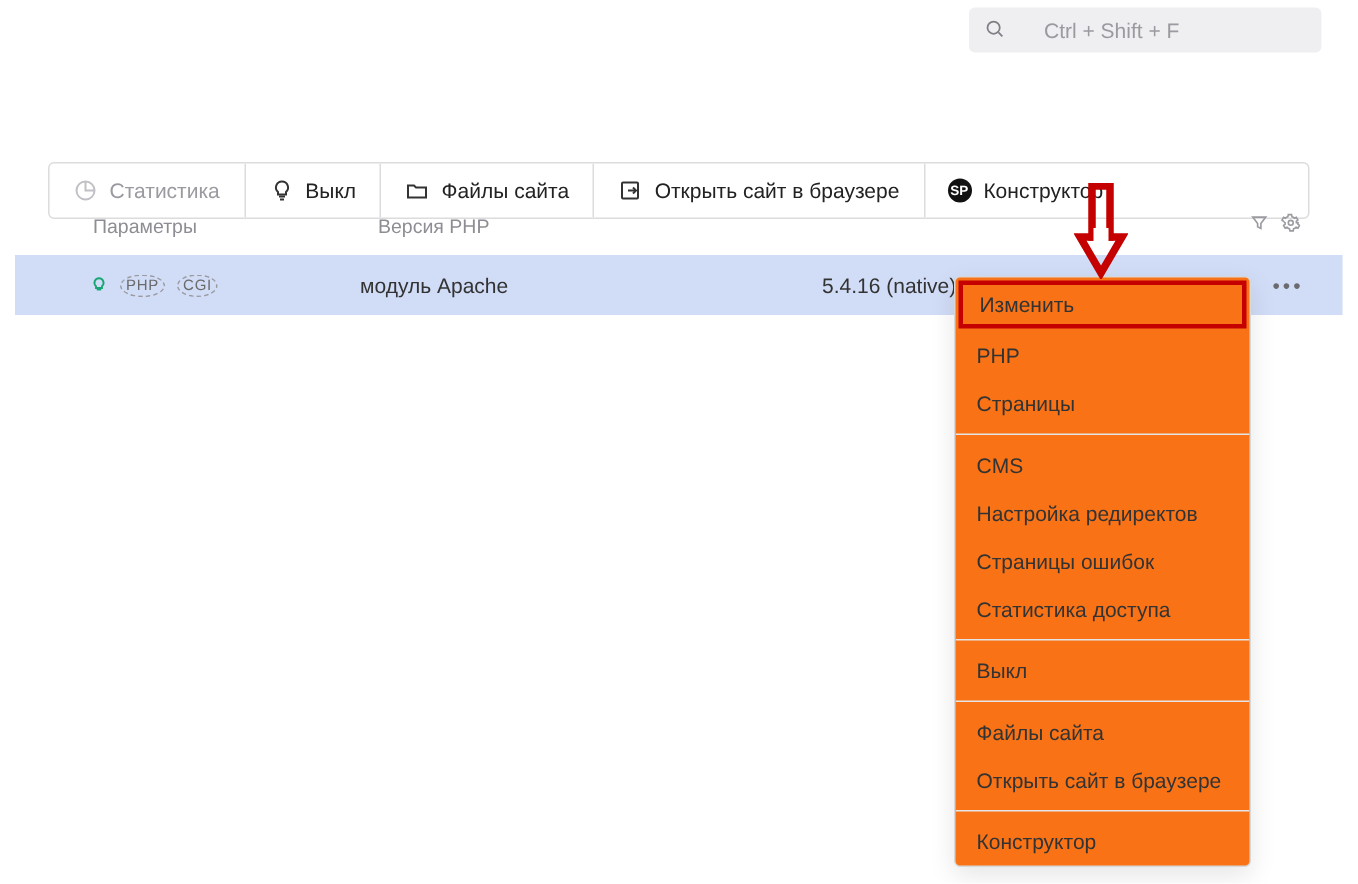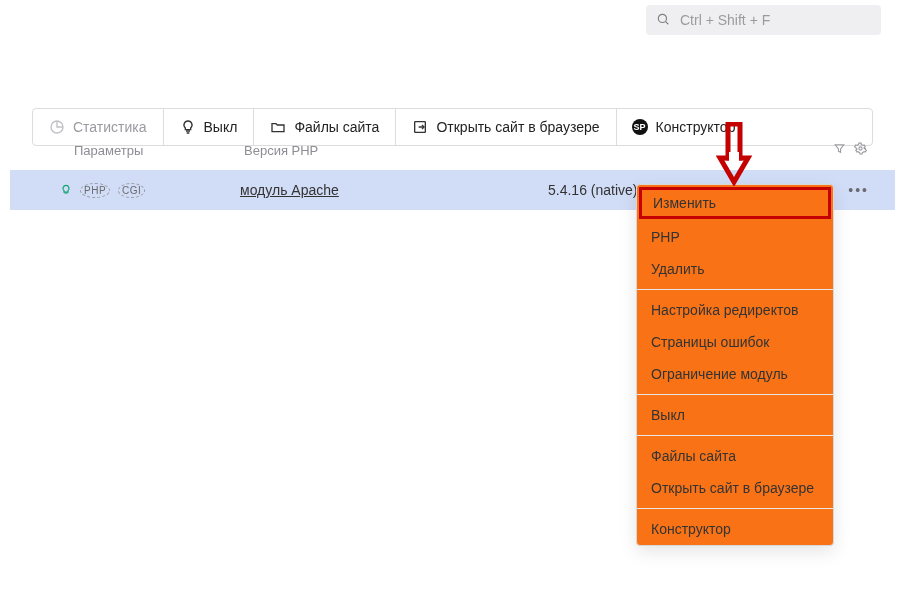--- a/index.html
+++ b/index.html
@@ -16,20 +16,21 @@
   
   .search-wrap {
     position: absolute;
     top: 5px; right: 24px;
     width: 235px; height: 30px;
     background: #efeff1;
     border-radius: 4px;
     display: flex; align-items: center;
     padding: 0 10px;
     box-sizing: border-box;
+    gap: 16px;
   }
   .search-wrap svg { flex: none; }
   .search-wrap input {
     border: 0; background: transparent; outline: 0;
     font-size: 14px; color: #777;
     margin-left: 8px;
     width: 100%;
   }
   .search-wrap input::placeholder { color: #9a9aa0; }
 
@@ -57,31 +58,31 @@
     white-space: nowrap;
   }
   .tb-btn:last-child { border-right: 0; }
   .tb-btn.active { color: #222; }
   .tb-btn .ico { display: flex; align-items: center; }
   .tb-btn.last { margin-left: -1px; }
 
   
   .thead {
     position: absolute;
-    top: 134px; left: 12px; right: 0;
+    top: 134px; left: 0; right: 0;
     height: 32px;
     display: flex;
     align-items: center;
     color: #8d8d94;
     font-size: 13px;
   }
   .thead .col { padding-left: 0; }
   .col-params { margin-left: 62px; width: 170px; }
   .col-mode   { margin-left: 8px;  width: 300px; }
-  .col-ver    { margin-left: 0; }
+  .col-ver    { margin-left: 20px; }
   .thead-icons {
     position: absolute; right: 38px; top: 8px;
     display: flex; gap: 8px; align-items: center;
     color: #9a9aa0;
   }
 
   
   .trow {
     position: absolute;
     top: 170px; left: 10px; right: 10px;
@@ -99,21 +100,21 @@
     font-size: 10px;
     letter-spacing: .5px;
     display: inline-flex; align-items: center; justify-content: center;
     color: #6a6a6a;
   }
   .chip-oval {
     border: 1px dashed #9a9aa0;
     border-radius: 50%;
     padding: 1px 3px;
   }
-  .trow .mode-cell { margin-left: 10px; width: 300px; text-decoration: underline; }
+  .trow .mode-cell { margin-left: 10px; width: 300px; }
   .trow .ver-cell  { margin-left: 8px; }
   .trow .dots {
     position: absolute; right: 26px; top: 0; bottom: 0;
     display: flex; align-items: center;
     color: #6a6a70;
     letter-spacing: 2px;
     cursor: pointer;
   }
 
   
@@ -240,25 +241,26 @@
     <span class="param-chip chip-oval">CGI</span>
   </div>
   <div class="mode-cell">модуль Apache</div>
   <div class="ver-cell">5.4.16 (native)</div>
   <div class="dots">•••</div>
 </div>
 
 <div class="menu">
   <div class="mi hl">Изменить</div>
   <div class="mi">PHP</div>
-  <div class="mi">Удалить</div>
-  <div class="sep"></div>
+  <div class="mi">Страницы</div>
+  <div class="sep"></div>
+  <div class="mi">CMS</div>
   <div class="mi">Настройка редиректов</div>
   <div class="mi">Страницы ошибок</div>
-  <div class="mi">Ограничение модуль</div>
+  <div class="mi">Статистика доступа</div>
   <div class="sep"></div>
   <div class="mi">Выкл</div>
   <div class="sep"></div>
   <div class="mi">Файлы сайта</div>
   <div class="mi">Открыть сайт в браузере</div>
   <div class="sep"></div>
   <div class="mi">Конструктор</div>
 </div>
 
 <div class="arrow">

